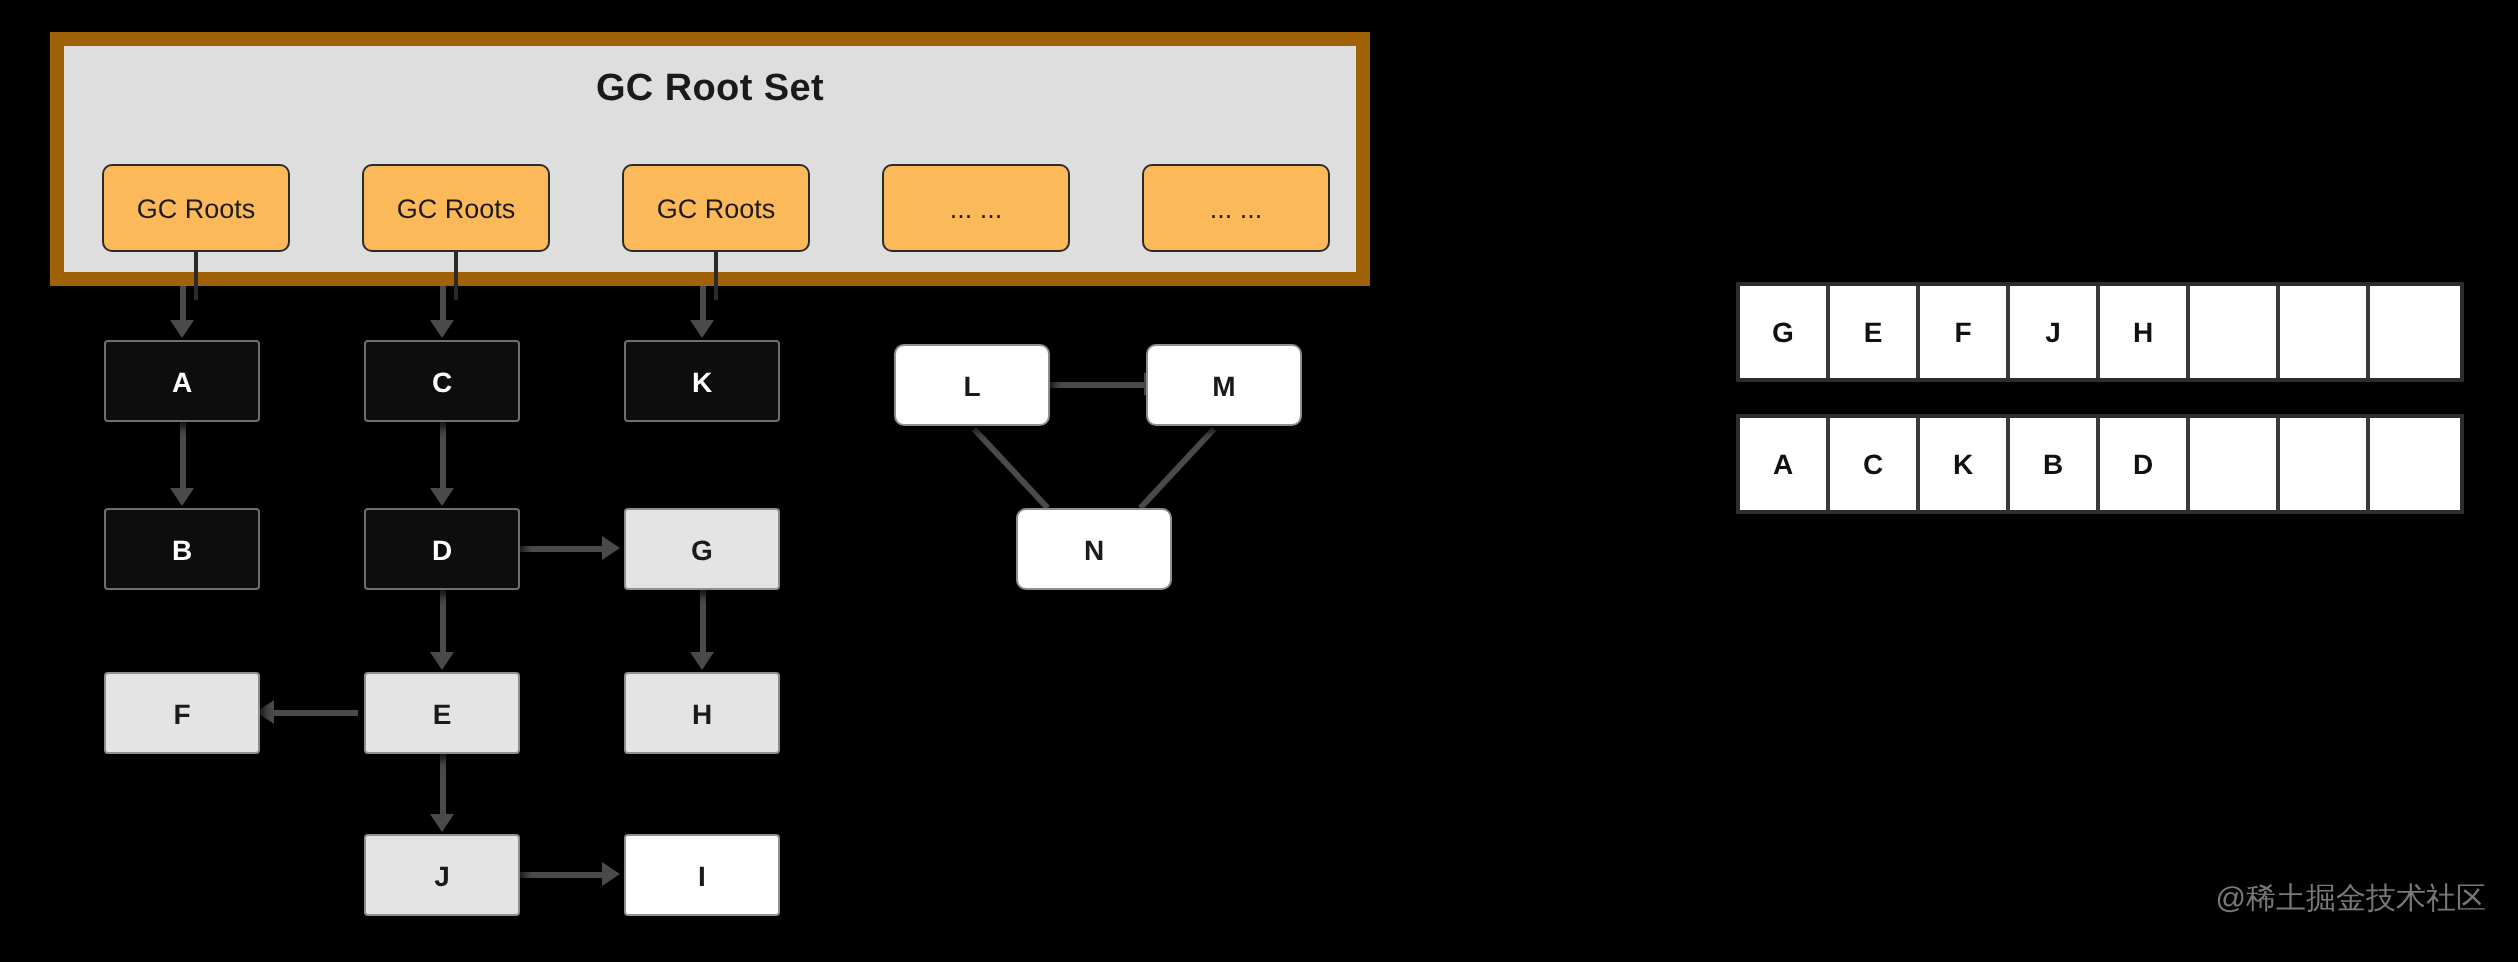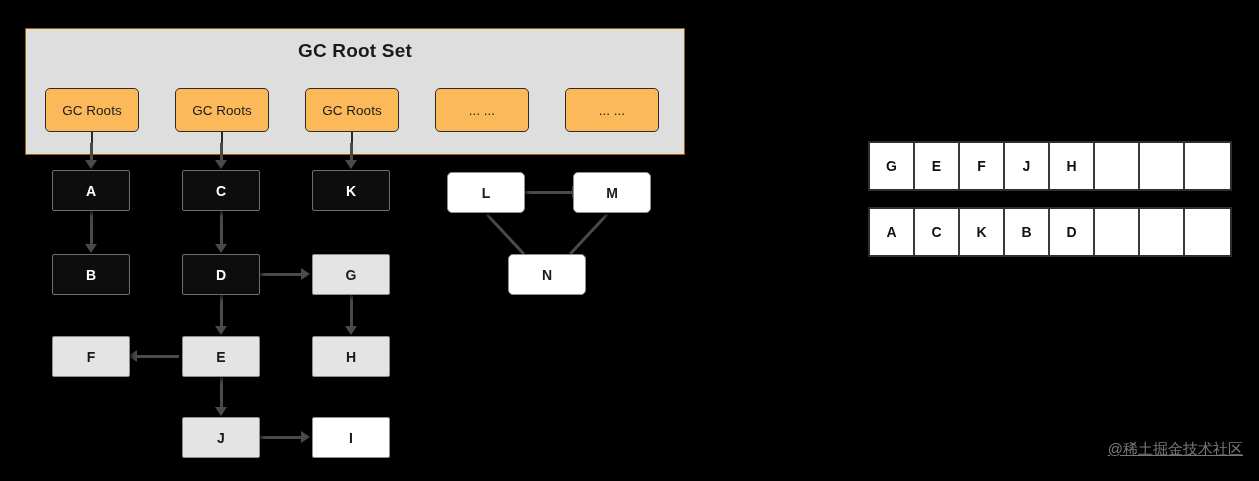--- a/index.html
+++ b/index.html
@@ -19,24 +19,23 @@
   }
 
   
   .root-set {
     position: absolute;
     left: 25px;
     top: 16px;
     width: 660px;
     height: 127px;
     background: #dedede;
-    border: 1px solid #a16207;
+    border: 7px solid #a16207;
     box-shadow: 2px 3px 3px rgba(0,0,0,0.55);
     box-sizing: border-box;
-    margin-top: 12px;
   }
   .root-set-title {
     position: absolute;
     top: 11px;
     left: 0;
     width: 100%;
     text-align: center;
     font-size: 19px;
     font-weight: bold;
     color: #1a1a1a;
@@ -176,21 +175,20 @@
 
   
   .watermark {
     position: absolute;
     right: 16px;
     bottom: 22px;
     font-size: 15px;
     color: #8e8e8e;
     opacity: 0.85;
     white-space: nowrap;
-    text-decoration: underline;
   }
 </style>
 </head>
 <body>
 
 <div id="canvas">
 
   <div class="root-set">
     <div class="root-set-title">GC Root Set</div>
 

